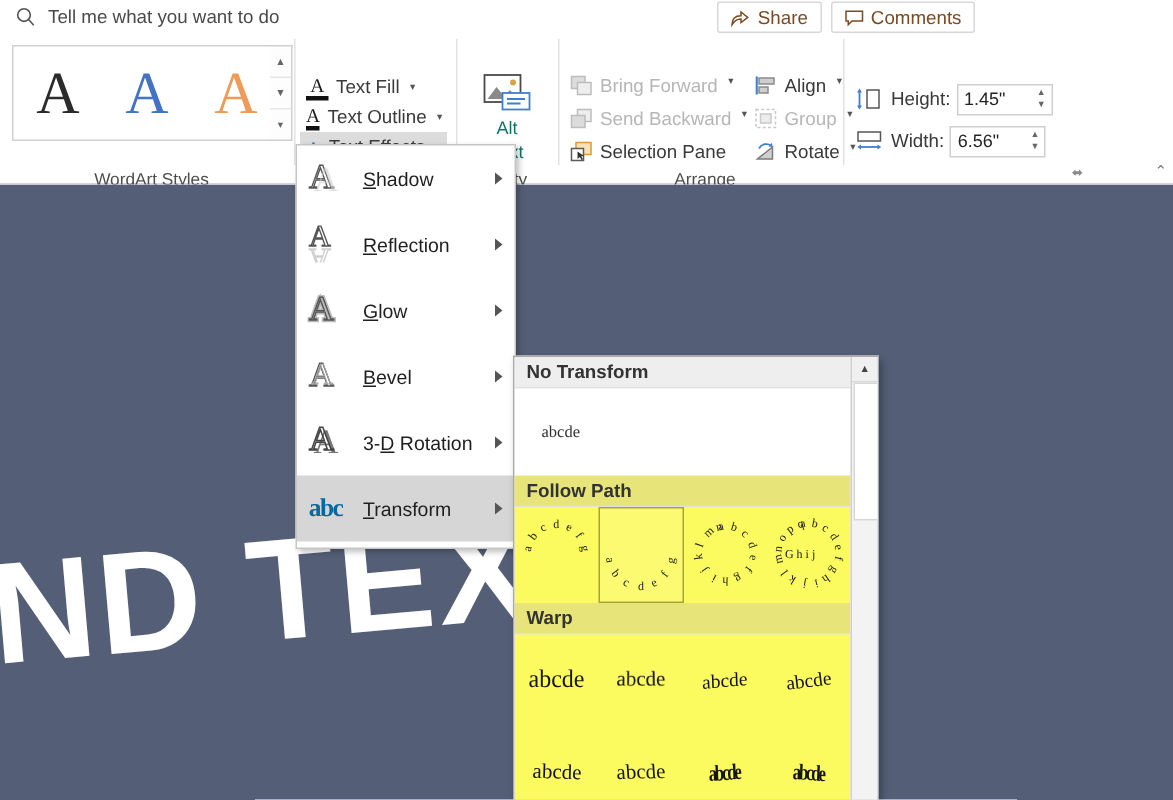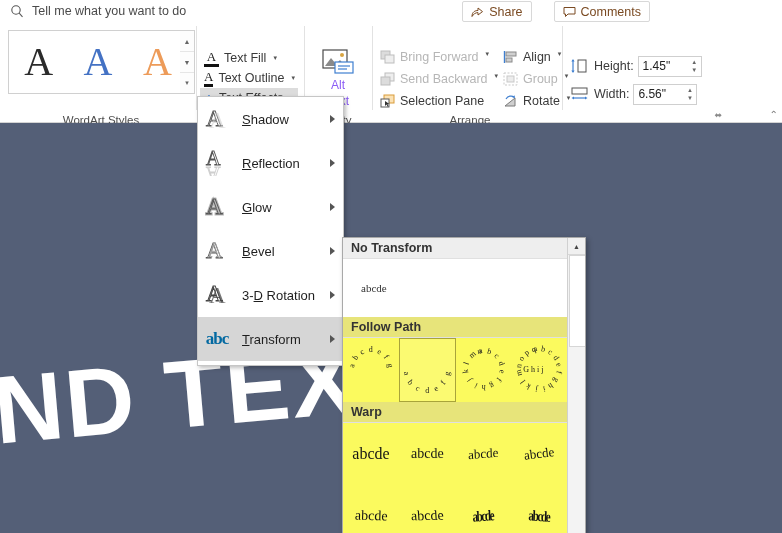--- a/index.html
+++ b/index.html
@@ -17,21 +17,21 @@
     position:absolute;left:0;top:0;width:654px;height:22px;
     background:#ffffff;
   }
   .tellme{
     position:absolute;left:10px;top:2px;height:18px;
     display:flex;align-items:center;gap:8px;
     color:#4a4a4a;font-size:12.5px;
   }
   .tellme .mag{width:14px;height:14px;position:relative;display:inline-block;}
   .tellme .mag svg{position:absolute;left:0;top:0;}
-  .share-group{position:absolute;right:4px;top:1px;display:flex;gap:22px;}
+  .share-group{position:absolute;right:4px;top:1px;display:flex;gap:6px;}
   .sharebtn{
     border:1px solid #d8d8d8;background:#fff;border-radius:2px;
     height:19px;display:flex;align-items:center;gap:5px;
     padding:0 8px;color:#7a4a22;font-size:12.5px;white-space:nowrap;
   }
   .sharebtn svg{display:block;}
 
   
   .ribbon{
     position:absolute;left:0;top:22px;width:782px;height:100px;
@@ -73,21 +73,21 @@
   .teff-item .gl.fill{color:#1a1a1a;border-bottom:3px solid #111;}
   .teff-item .gl.outl{color:#1a1a1a;border-bottom:3px solid #111;}
   .teff-item .gl.eff{color:#3f7fd0;}
   .caret{font-size:7px;color:#555;margin-left:2px;}
 
   
   .alttext{
     position:absolute;left:312px;top:26px;width:52px;height:70px;
     display:flex;flex-direction:column;align-items:center;gap:2px;
   }
-  .alttext .lbl{font-size:12px;color:#8b5cf6;line-height:14px;text-align:center;}
+  .alttext .lbl{font-size:12px;color:#0f766e;line-height:14px;text-align:center;}
 
   
   .arrange{position:absolute;left:380px;top:28px;width:180px;}
   .arr-col{position:absolute;}
   .arr-item{
     height:22px;display:flex;gap:5px;
     font-size:12.5px;color:#3a3a3a;white-space:nowrap;
   }
   .arr-item.dis{color:#b6b6b6;}
 

